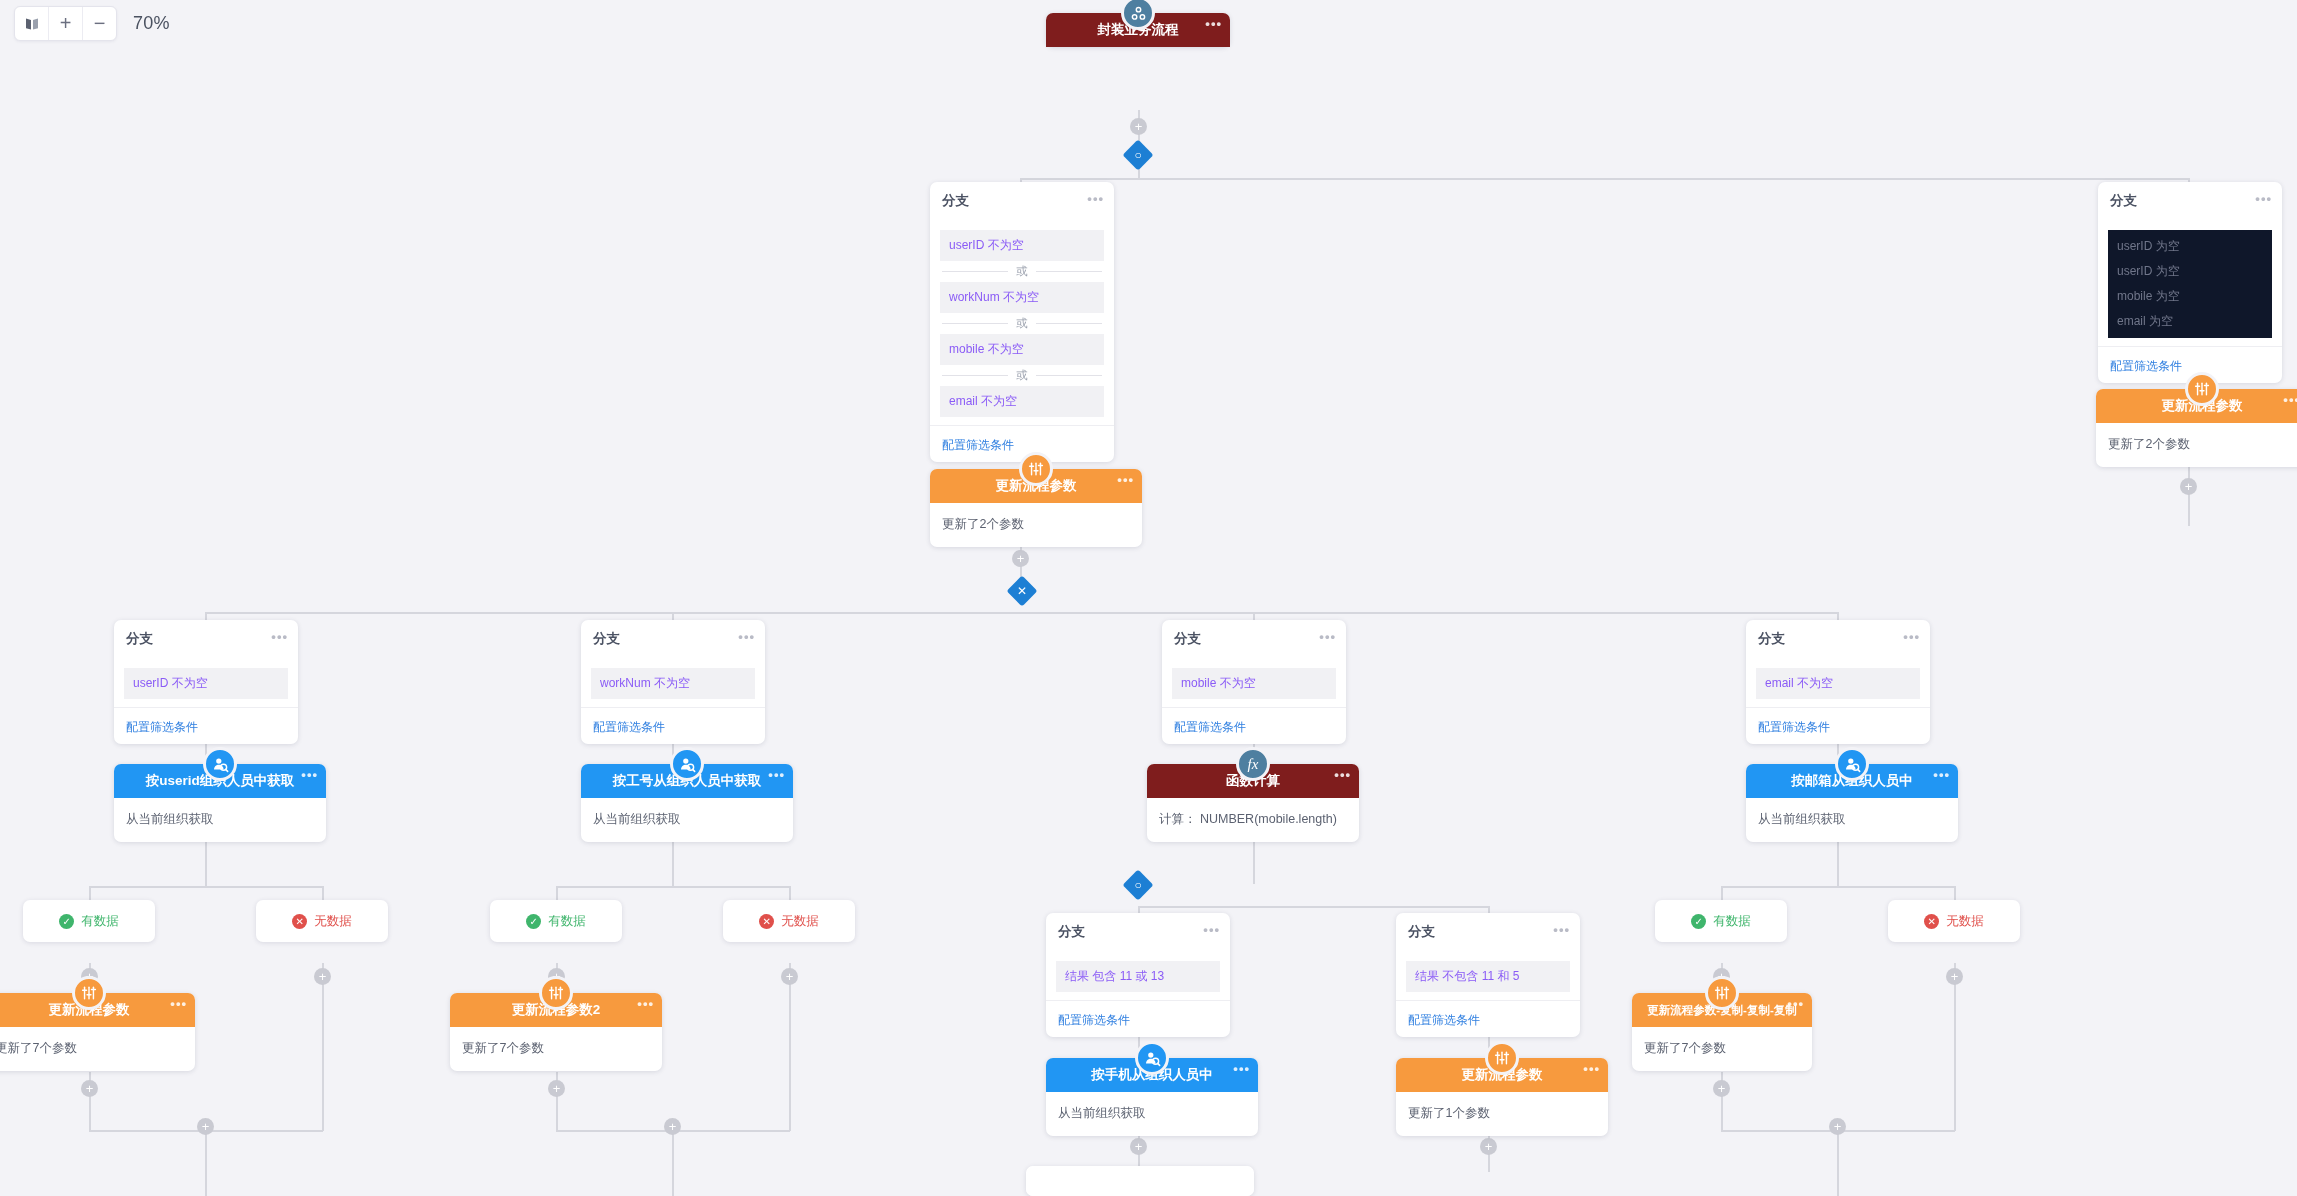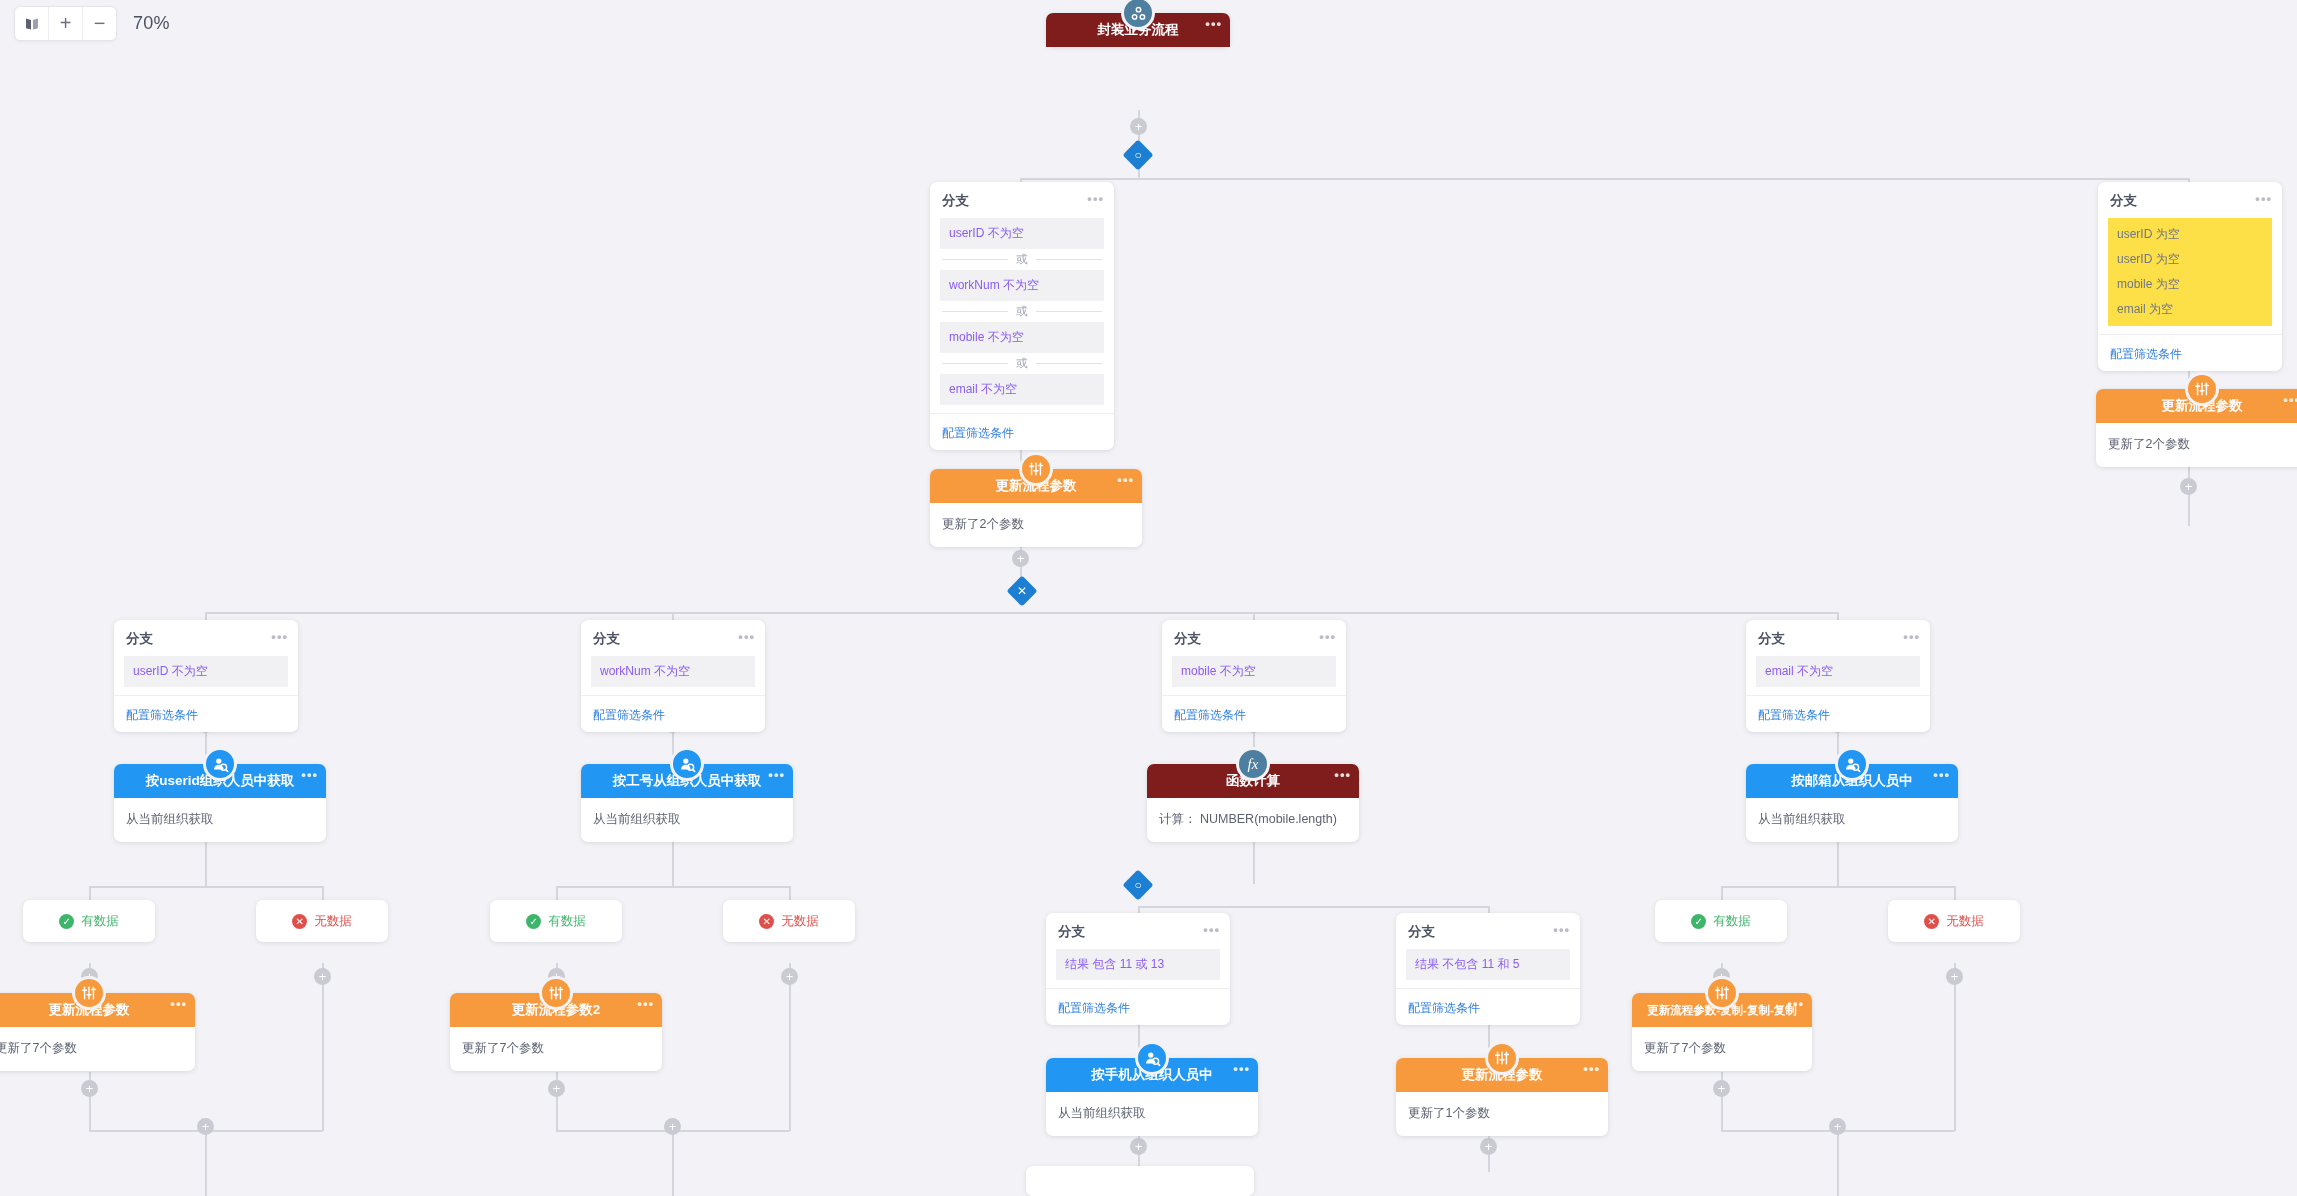--- a/index.html
+++ b/index.html
@@ -50,25 +50,25 @@
     border-radius:50%;border:3px solid #f3f3f7;display:flex;align-items:center;justify-content:center;
     color:#fff;z-index:3;box-sizing:border-box;}
   .node .badge-ico.blue{background:#2196f3;}
   .node .badge-ico.steel{background:#4e7fa0;}
   .node .badge-ico.orange{background:#f79a3e;}
   .node .badge-ico .fx{font-size:15px;font-style:italic;font-family:"Liberation Serif",serif;font-weight:normal;}
 
   
   .bnode{position:absolute;width:184px;background:#fff;border-radius:7px;
     box-shadow:0 1px 5px rgba(30,35,70,.13);z-index:10;padding-bottom:2px;}
-  .bnode .btitle{font-size:13.5px;color:#4b5263;font-weight:bold;padding:10px 12px 8px 12px;position:relative;}
+  .bnode .btitle{font-size:13.5px;color:#4b5263;font-weight:bold;padding:10px 12px 20px 12px;position:relative;}
   .bnode .btitle .dots{position:absolute;right:10px;top:12px;color:#b9bbc6;font-size:13px;
     letter-spacing:1px;line-height:10px;cursor:pointer;}
   .bnode .cond{background:#f1f1f4;margin:0 10px;padding:7px 9px;font-size:12px;color:#8b5cf6;}
-  .bnode .condgroup{background:#fde047;margin:0 10px;padding:4px 0;}
+  .bnode .condgroup{background:#0f172a;margin:0 10px;padding:4px 0;}
   .bnode .condgroup .row{padding:4px 9px;font-size:12px;color:#70768a;}
   .bnode .orsep{display:flex;align-items:center;gap:8px;margin:0 10px;padding:3px 2px;}
   .bnode .orsep .ln{flex:1;height:1px;background:#e2e2e8;}
   .bnode .orsep .tx{font-size:11.5px;color:#9aa0ad;}
   .bnode .cfg{border-top:1px solid #eeeef2;margin-top:8px;padding:9px 12px 6px 12px;}
   .bnode .cfg a{color:#2f7fe0;font-size:12px;text-decoration:none;cursor:pointer;}
 
   
   .pill{position:absolute;width:132px;height:42px;background:#fff;border-radius:7px;
     box-shadow:0 1px 5px rgba(30,35,70,.12);display:flex;align-items:center;justify-content:center;

